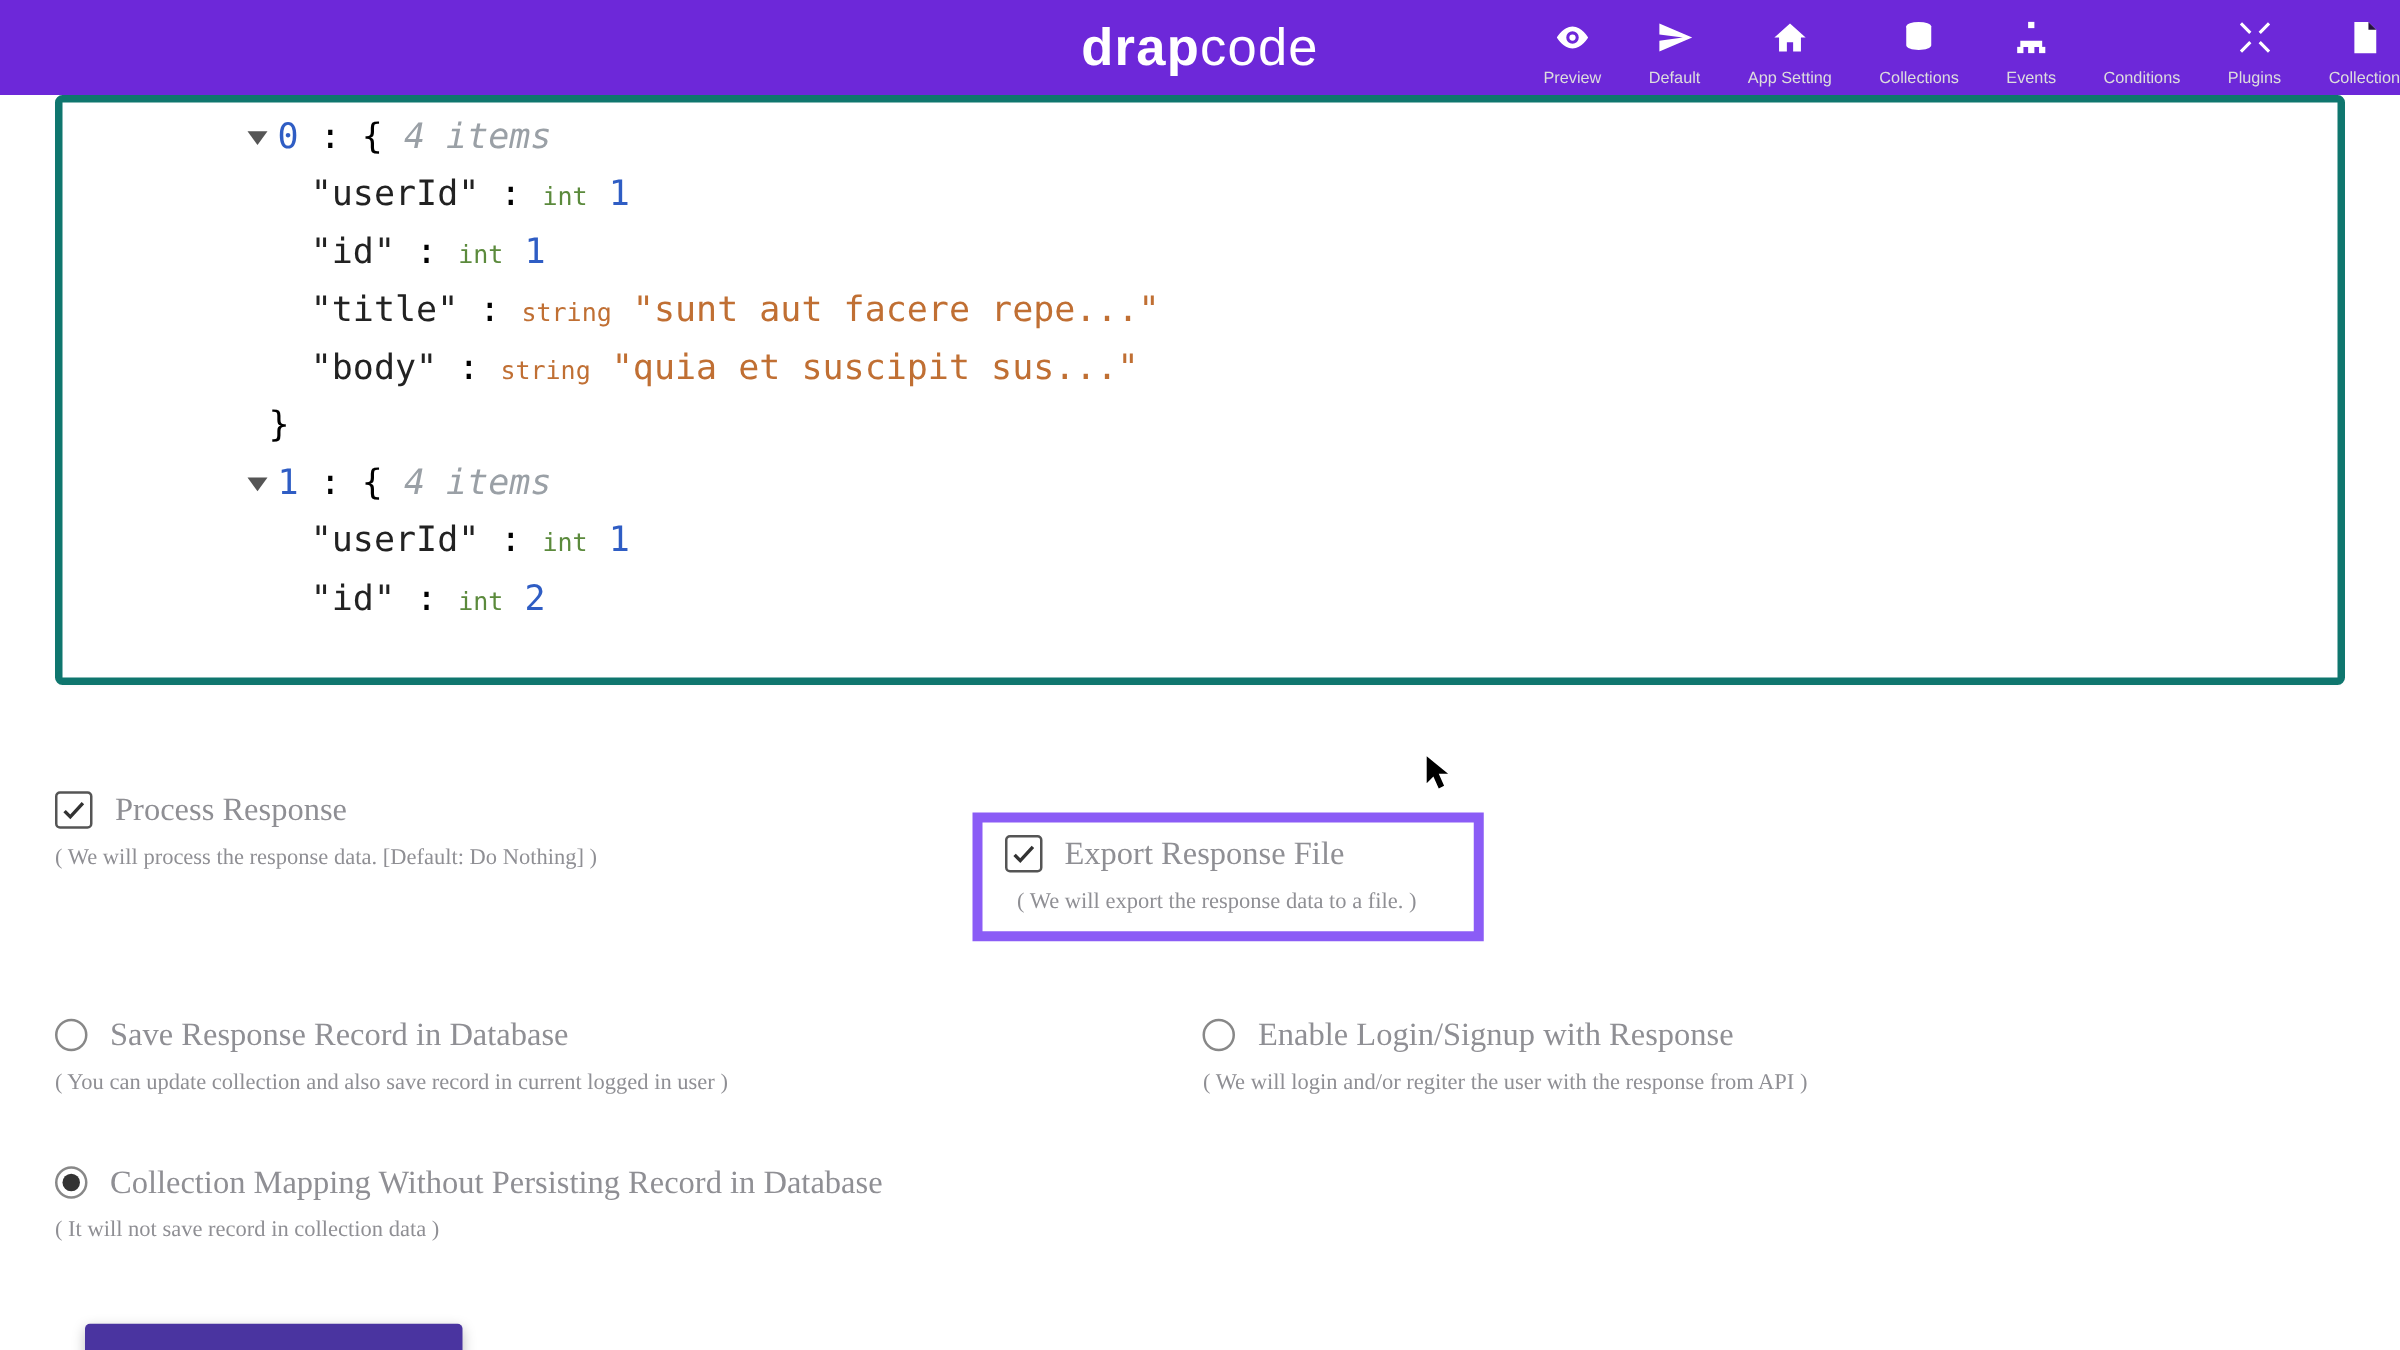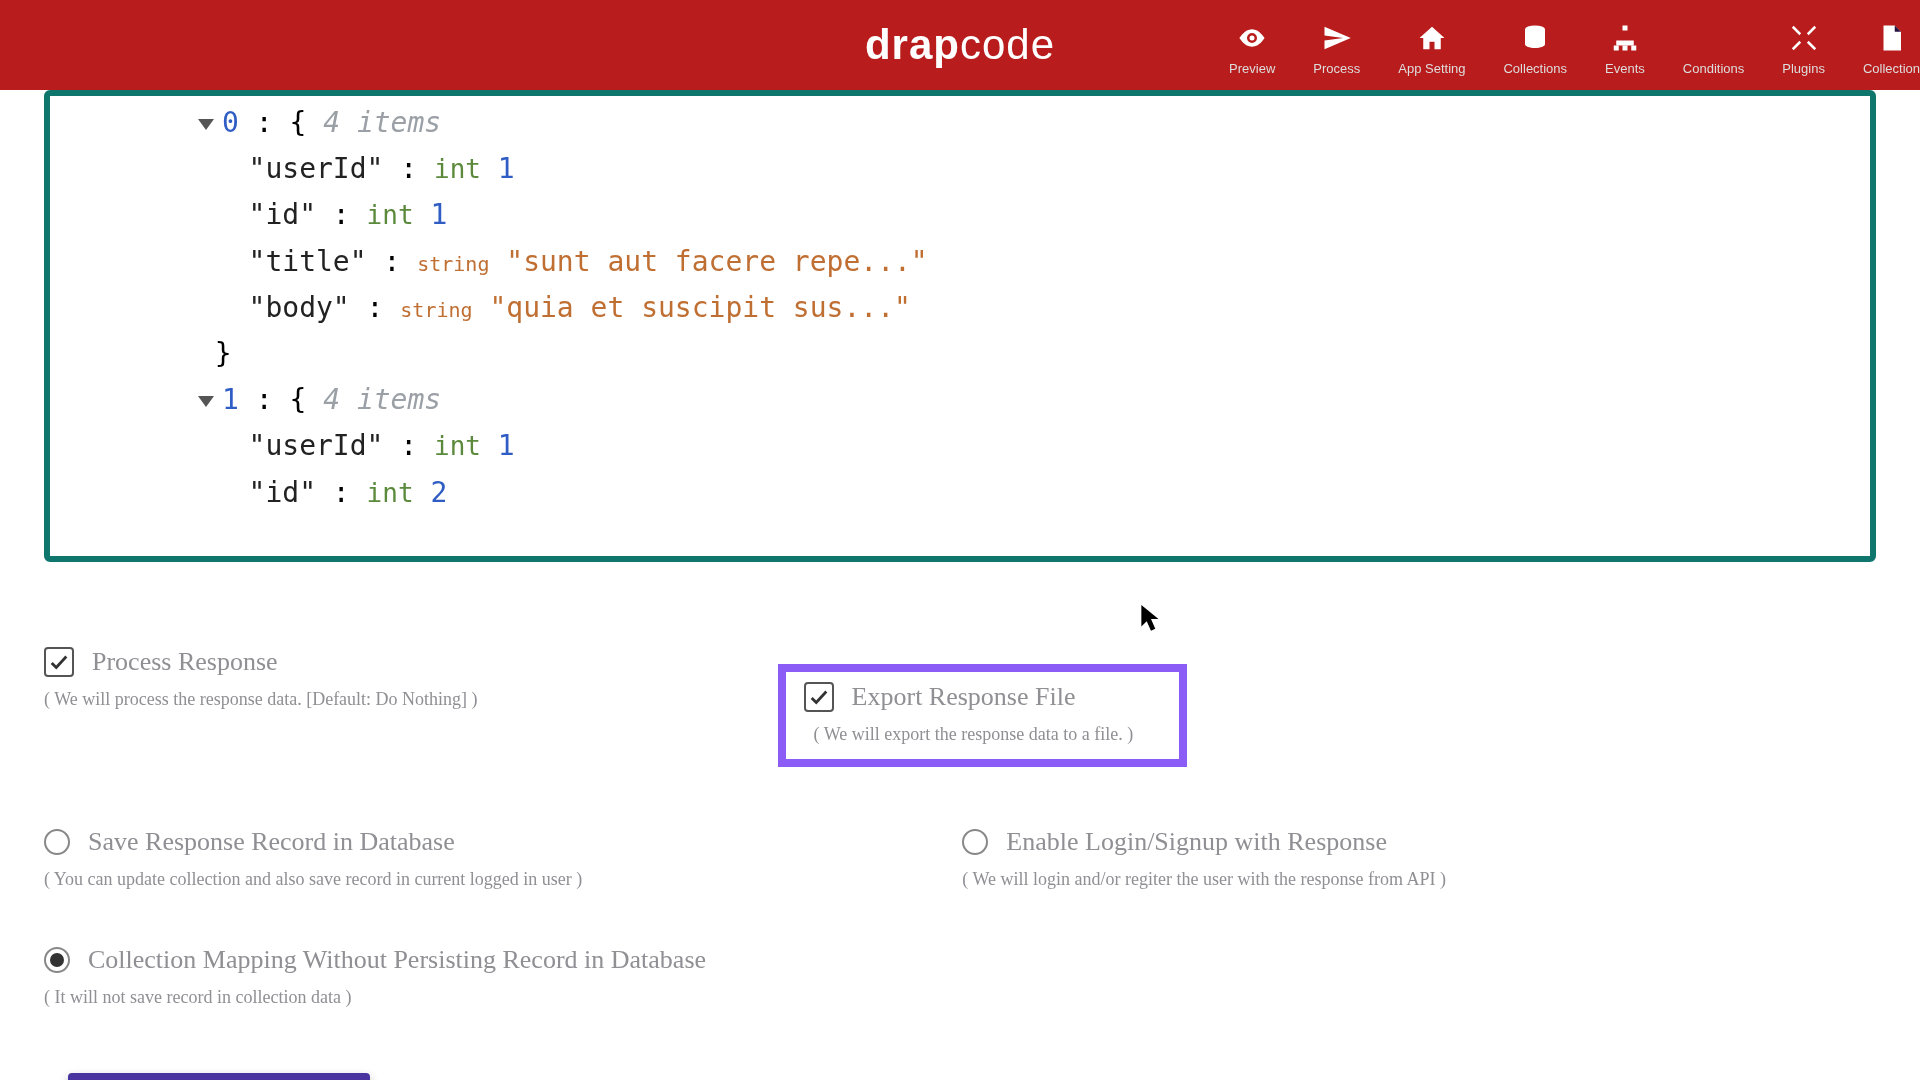--- a/index.html
+++ b/index.html
@@ -1,19 +1,19 @@
 <!DOCTYPE html>
 <html><head>
 <meta charset="utf-8">
 <style>
   * { box-sizing: border-box; margin: 0; padding: 0; }
   html, body { width: 1920px; height: 1080px; font-family: -apple-system, BlinkMacSystemFont, "Segoe UI", Arial, sans-serif; background:#fff; }
   
   .topbar {
-    width: 100%; height: 90px; background:#b91c1c;
+    width: 100%; height: 76px; background:#6d28d9;
     display:flex; align-items:center; color:#fff; position:relative;
   }
   .logo {
     position:absolute; left:50%; transform:translateX(-50%);
     font-size:42px; font-weight:700; letter-spacing:1px;
     font-family: "Segoe UI", Arial, sans-serif; color:#fff;
   }
   .logo-slim { font-weight:300; }
   .toolbar {
     margin-left:auto; display:flex; gap:38px; align-items:flex-start; padding-top:8px;
@@ -28,21 +28,21 @@
     border:6px solid #0f766e; border-radius:6px; background:#fff;
     margin: 0 14px 0 14px; padding: 4px 0 40px 30px;
     box-shadow: 0 1px 2px rgba(0,0,0,0.02);
   }
   .json-pre {
     font-family: "Consolas","Menlo","DejaVu Sans Mono", monospace;
     font-size:28px; line-height:1.65;
   }
   .jl { display:block; white-space:pre; }
   .key-str { color:#222; }
-  .type-int { color:#5b8a3c; font-size:26px; }
+  .type-int { color:#5b8a3c; font-size:20px; }
   .type-str { color:#c06f33; font-size:20px; }
   .val-int { color:#2f5dc4; }
   .val-str-lit { color:#c06f33; }
   .meta { color:#9aa0a6; font-style:italic; }
   .tri {
     display:inline-block; width:0; height:0; vertical-align:middle; margin-right:8px;
   }
   .tri-down  { border-left:8px solid transparent; border-right:8px solid transparent; border-top:11px solid #555; }
 
   
@@ -104,21 +104,21 @@
       <span><svg viewBox="0 0 24 24">
             <path d="M12 5C6 5 2 12 2 12s4 7 10 7 10-7 10-7-4-7-10-7zm0 11a4 4 0 110-8 4 4 0 010 8z"></path>
             <circle cx="12" cy="12" r="2"></circle>
           </svg></span>
       <span class="tool-label">Preview</span>
     </div>
     <div class="tool">
       <span><svg viewBox="0 0 24 24">
             <path d="M2 21l21-9L2 3v7l15 2-15 2v7z"></path>
           </svg></span>
-      <span class="tool-label">Process</span>
+      <span class="tool-label">Default</span>
     </div>
     <div class="tool">
       <span><svg viewBox="0 0 24 24">
             <path d="M12 3l10 9h-3v9h-5v-6h-4v6H5v-9H2z"></path>
           </svg></span>
       <span class="tool-label">App Setting</span>
     </div>
     <div class="tool">
       <span><svg viewBox="0 0 24 24">
             <ellipse cx="12" cy="5" rx="8" ry="3"></ellipse>

